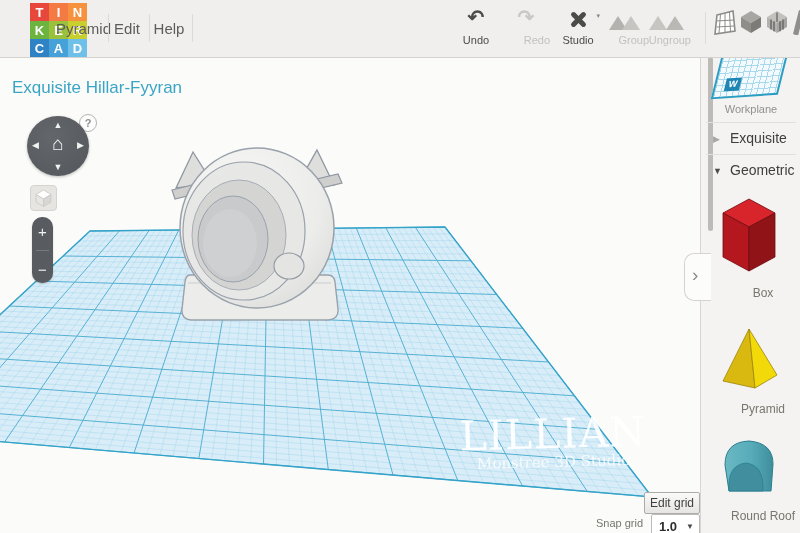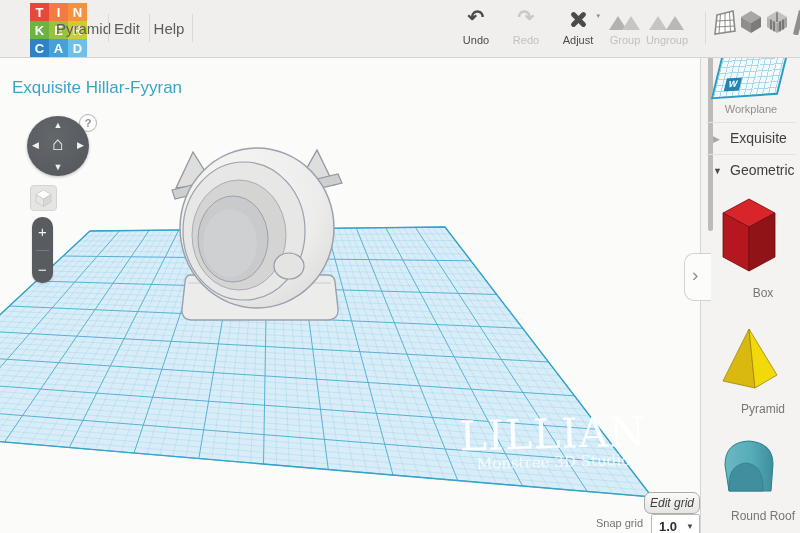--- a/index.html
+++ b/index.html
@@ -6,21 +6,21 @@
             font-family:"Liberation Sans",sans-serif;-webkit-font-smoothing:antialiased;}
   
   #topbar{position:absolute;left:0;top:0;width:800px;height:57px;background:#f0efed;border-bottom:1px solid #d5d3d0;z-index:30;}
   #logo{position:absolute;left:30px;top:3px;width:57px;height:54px;display:grid;grid-template-columns:repeat(3,19px);grid-template-rows:repeat(3,18px);}
   #logo .tile{display:flex;align-items:center;justify-content:center;color:#fff;font-weight:bold;font-size:13px;}
   .menu-item{position:absolute;top:0;height:57px;line-height:57px;text-align:center;font-size:15px;color:#5c5c59;cursor:default;}
   .menu-div{position:absolute;top:14px;height:28px;width:1px;background:#dcdad7;}
   .tool{position:absolute;top:6px;width:48px;height:46px;text-align:center;}
   .tool .lbl{position:absolute;left:0;right:0;top:28px;font-size:11px;}
   .tool.on .lbl{color:#4b4b48;}
-  .tool.off .lbl{color:#c2c1be;}
+  .tool.off .lbl{color:#c2c1be;text-align:right;}
   .arrow-glyph{font-size:20px;line-height:22px;display:block;font-weight:bold;}
   .adjust-bars{position:absolute;left:14px;top:3px;width:20px;height:20px;}
   .adjust-bars i{position:absolute;left:1px;top:8px;width:19px;height:5px;border-radius:2.5px;background:#4b4b48;}
   .adjust-bars i.b1{transform:rotate(45deg);}
   .adjust-bars i.b2{transform:rotate(-45deg);}
   .adjust-caret{position:absolute;right:2px;top:6px;font-size:7px;color:#8a8a87;}
   .tri{position:absolute;width:0;height:0;border-left:9px solid transparent;border-right:9px solid transparent;}
   #icon-strip .micon{position:absolute;top:8px;}
   
   #sidebar{position:absolute;left:700px;top:57px;width:100px;height:476px;background:#f4f3f1;border-left:1px solid #d8d6d3;z-index:20;}
@@ -53,22 +53,22 @@
   #viewcube-btn{position:absolute;left:30px;top:128px;width:25px;height:24px;background:#e6e5e2;border:1px solid #d6d4d1;border-radius:4px;}
   #zoom-pill{position:absolute;left:32px;top:160px;width:21px;height:66px;background:#585c60;border-radius:10px;
              box-shadow:0 1px 2px rgba(0,0,0,.2);}
   #zoom-pill .zi{position:absolute;left:0;right:0;text-align:center;color:#f2f2f0;font-size:15px;}
   #zoom-pill .plus{top:6px;}
   #zoom-pill .minus{bottom:5px;}
   #zoom-pill .sep{position:absolute;left:4px;right:4px;top:33px;height:1px;background:rgba(255,255,255,.18);}
   #watermark{position:absolute;left:443px;top:356px;width:220px;text-align:center;transform:rotate(-1.5deg);pointer-events:none;}
   #wm1{font-family:"DejaVu Serif",serif;font-size:41px;line-height:42px;color:rgba(255,255,255,.92);letter-spacing:1px;}
   #wm2{font-family:"DejaVu Serif",serif;font-size:15px;color:rgba(255,255,255,.78);margin-top:-2px;}
-  #editgrid-btn{position:absolute;left:644px;top:435px;width:54px;height:20px;border:1px solid #adaba8;border-radius:7px;
-                background:linear-gradient(#fafaf8,#e6e5e3);font-size:12px;color:#3f3f3d;text-align:center;line-height:20px;font-style:italic;}
+  #editgrid-btn{position:absolute;left:644px;top:435px;width:54px;height:20px;border:1px solid #adaba8;border-radius:2px;
+                background:linear-gradient(#fafaf8,#e6e5e3);font-size:12px;color:#3f3f3d;text-align:center;line-height:20px;}
   #snap-label{position:absolute;left:596px;top:460px;font-size:11px;color:#77766f;}
   #snap-select{position:absolute;left:651px;top:457px;width:47px;height:24px;background:#fff;border:1px solid #bdbbb8;border-radius:2px;}
   #snap-select .val{position:absolute;left:7px;top:4px;font-size:13px;color:#2e2e2c;font-weight:bold;}
   #snap-select .caret{position:absolute;right:5px;top:7px;font-size:8px;color:#4a4a48;}
   #panel-tab{position:absolute;left:684px;top:253px;width:26px;height:46px;background:#fcfcfb;border:1px solid #d5d3d0;border-right:none;
              border-radius:10px 0 0 10px;z-index:25;}
   #panel-tab .gl{position:absolute;left:7px;top:10px;font-size:19px;color:#8c8c89;}
 </style>
 </head>
 <body>
@@ -100,21 +100,21 @@
   <div class="tool off" style="left:502px;">
     <span class="arrow-glyph" style="color:#c9c8c5;">↷</span>
     <span class="lbl">Redo</span>
   </div>
   <div class="tool on" style="left:554px;">
     <span class="adjust-bars">
         <i class="b1"></i>
         <i class="b2"></i>
       </span>
     <span class="adjust-caret">▾</span>
-    <span class="lbl">Adjust</span>
+    <span class="lbl">Studio</span>
   </div>
   <div class="tool off" style="left:643px;">
     <span style="position:absolute;left:6px;top:8px;width:36px;height:16px;">
       <i class="tri" style="left:0;top:2px;border-bottom:14px solid #c6c5c2;"></i>
       <i class="tri" style="left:17px;top:2px;border-bottom:14px solid #b9b8b5;"></i>
     </span>
     <span class="lbl">Ungroup</span>
   </div>
   <div class="tool off" style="left:601px;">
     <span style="position:absolute;left:6px;top:8px;width:36px;height:16px;">

